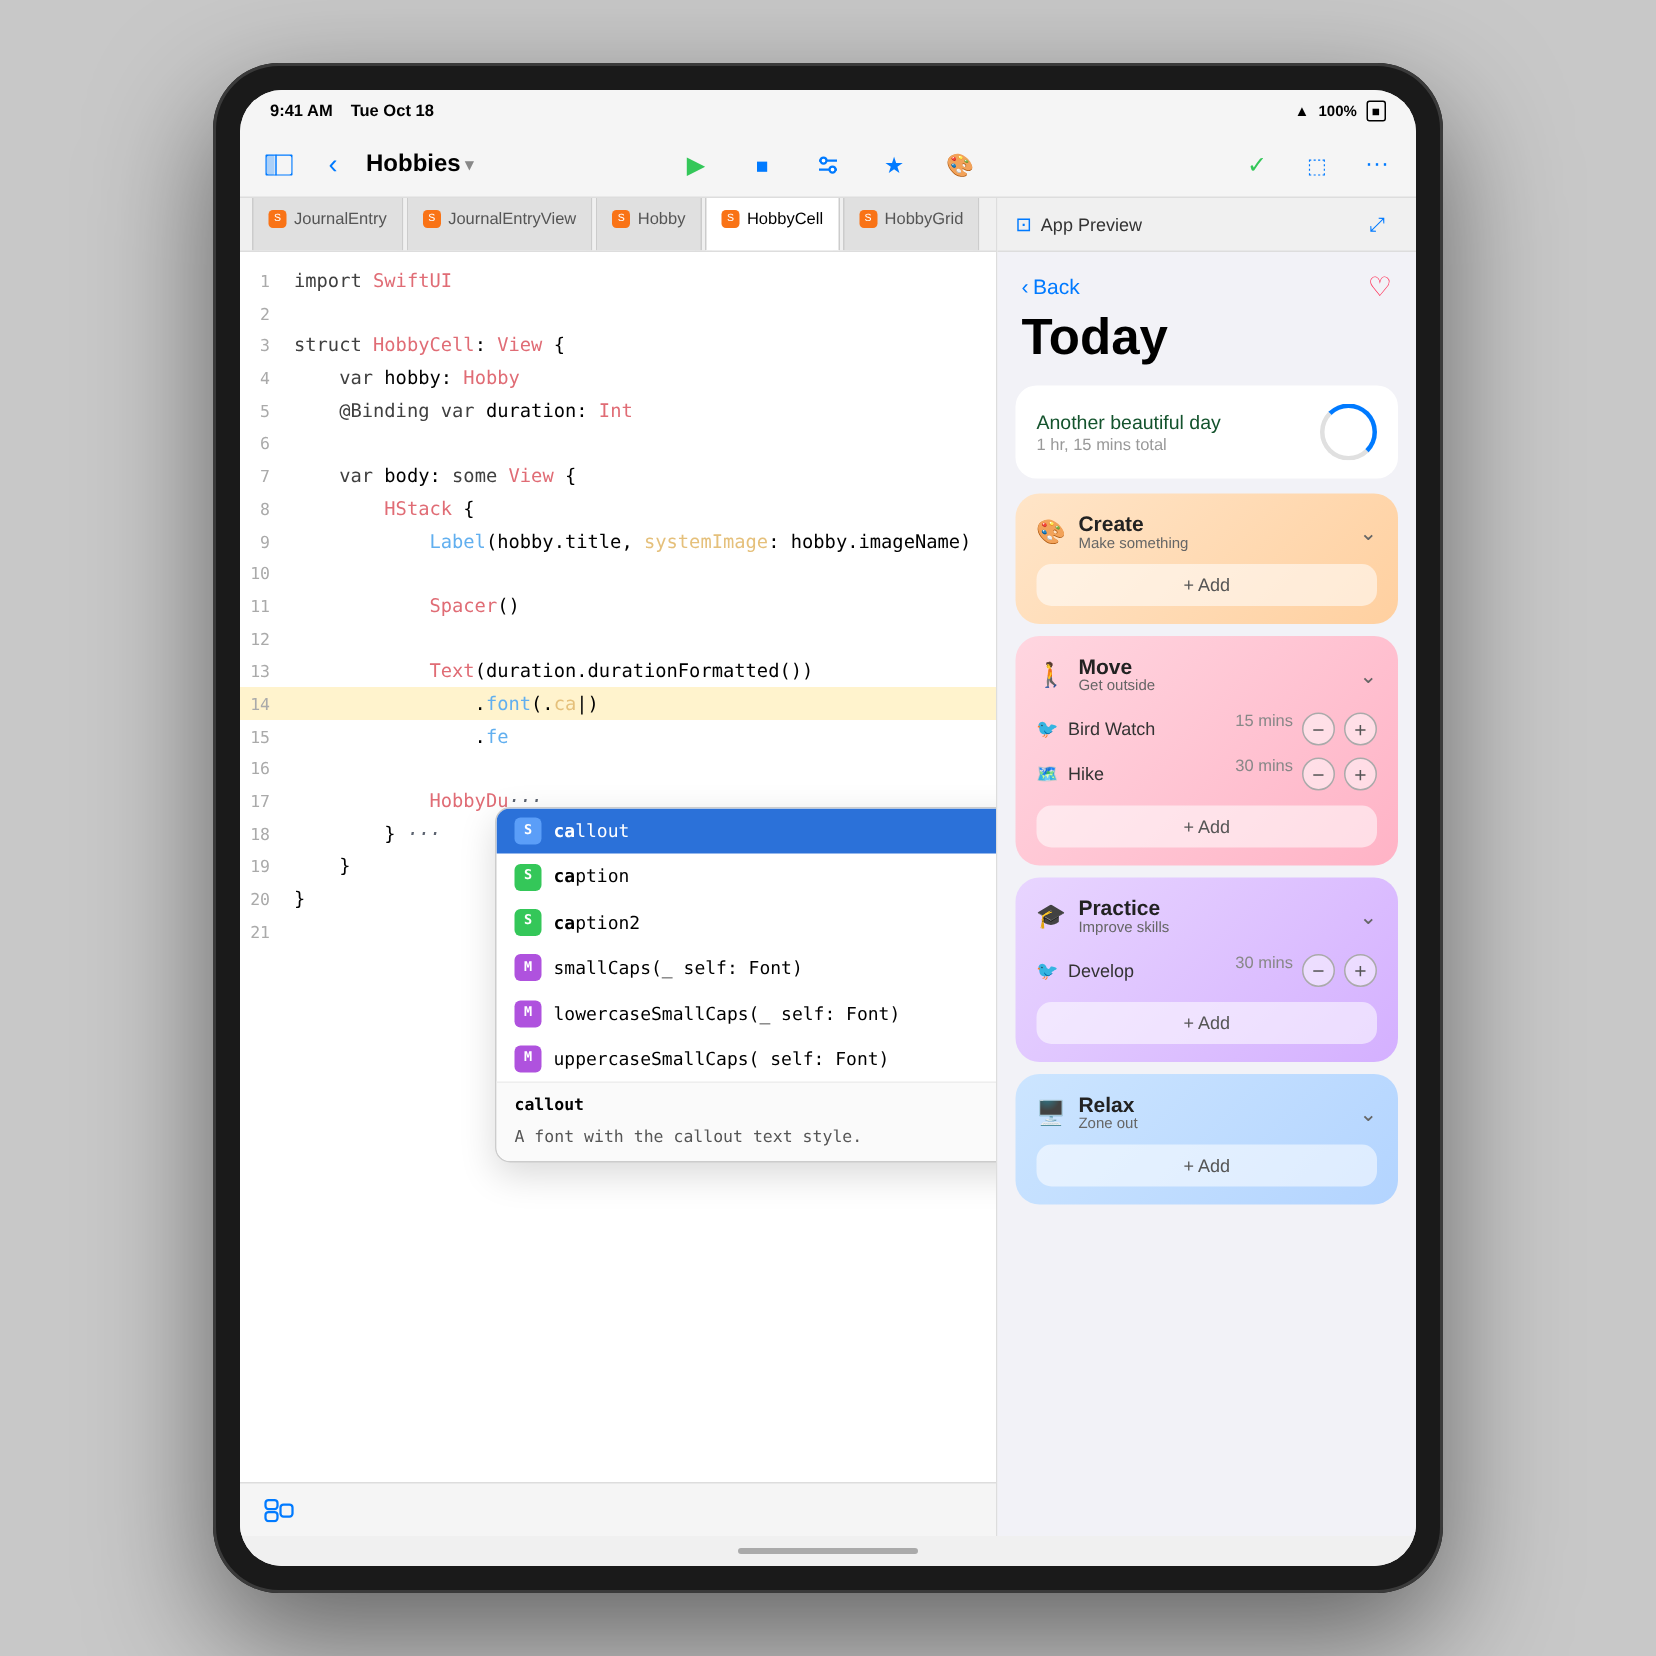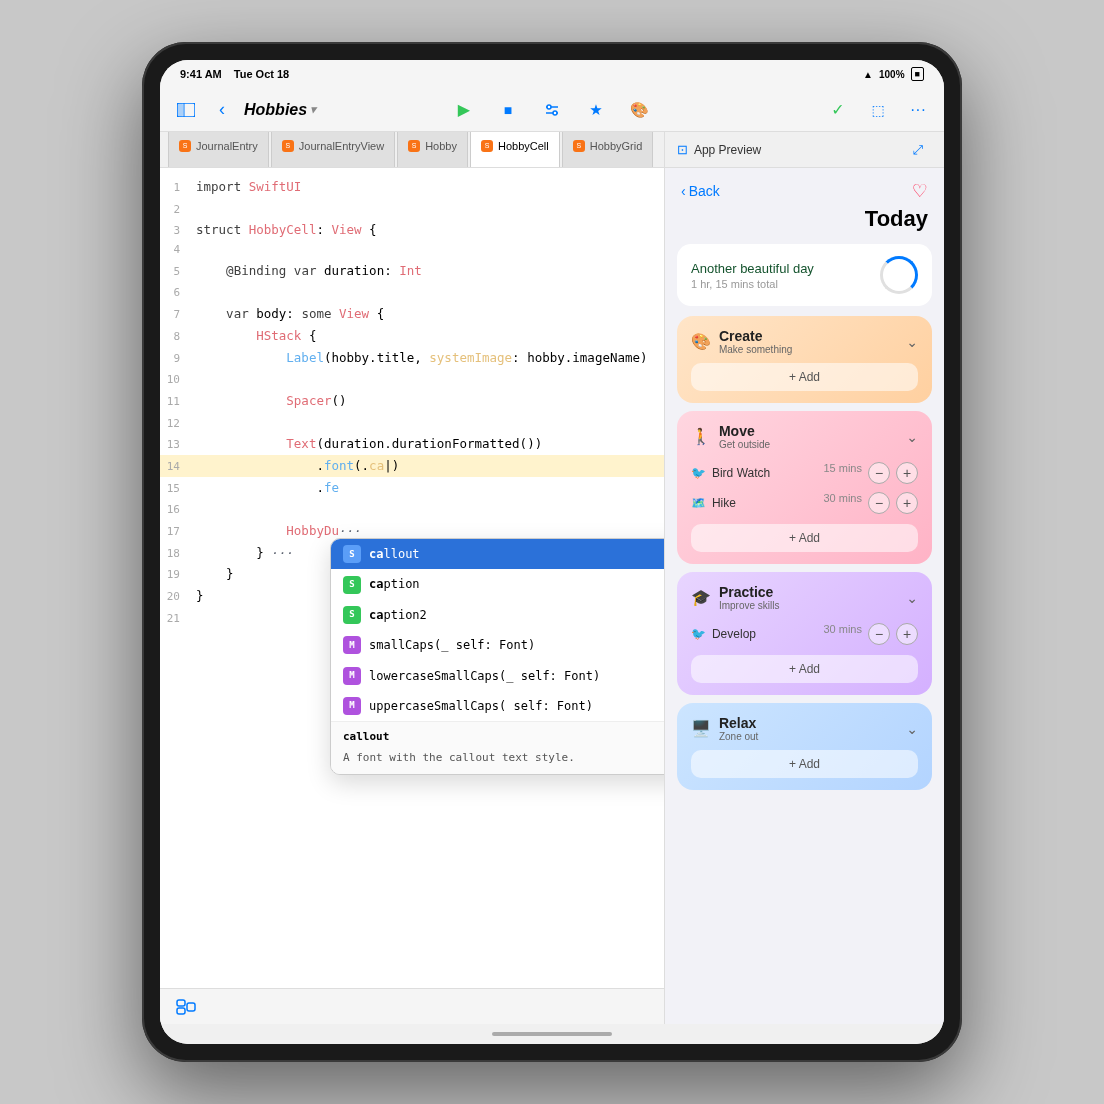--- a/index.html
+++ b/index.html
@@ -72,21 +72,20 @@
       font-size: 16px;
     }
     .project-title {
       font-size: 16px;
       font-weight: 600;
       color: #000;
       display: flex;
       align-items: center;
       gap: 3px;
       cursor: pointer;
-      font-style: italic;
     }
 
     
     .main-content {
       display: flex;
       flex: 1;
       overflow: hidden;
     }
 
     
@@ -280,25 +279,24 @@
       color: #007AFF;
       font-size: 14px;
       display: flex;
       align-items: center;
       gap: 3px;
       cursor: pointer;
     }
     .app-heart { color: #ff2d55; font-size: 18px; cursor: pointer; }
 
     .app-today-title {
-      font-size: 22px;
+      font-size: 34px;
       font-weight: 700;
       color: #000;
       padding: 0 16px 12px;
-      text-align: right;
     }
 
     .app-summary-card {
       margin: 0 12px 10px;
       background: #fff;
       border-radius: 14px;
       padding: 12px 14px;
       display: flex;
       align-items: center;
       justify-content: space-between;
@@ -478,20 +476,21 @@
           <div class="code-line">
             <span class="line-num">2</span>
             <span class="line-content">&nbsp;</span>
           </div>
           <div class="code-line">
             <span class="line-num">3</span>
             <span class="line-content"><span class="kw">struct</span> <span class="type">HobbyCell</span>: <span class="type">View</span> {</span>
           </div>
           <div class="code-line">
             <span class="line-num">4</span>
+            <span class="line-content">&nbsp;&nbsp;&nbsp;&nbsp;<span class="kw">var</span> hobby: <span class="type">Hobby</span></span>
           </div>
           <div class="code-line">
             <span class="line-num">5</span>
             <span class="line-content">&nbsp;&nbsp;&nbsp;&nbsp;<span class="kw">@Binding</span> <span class="kw">var</span> duration: <span class="type">Int</span></span>
           </div>
           <div class="code-line">
             <span class="line-num">6</span>
             <span class="line-content">&nbsp;</span>
           </div>
           <div class="code-line">

